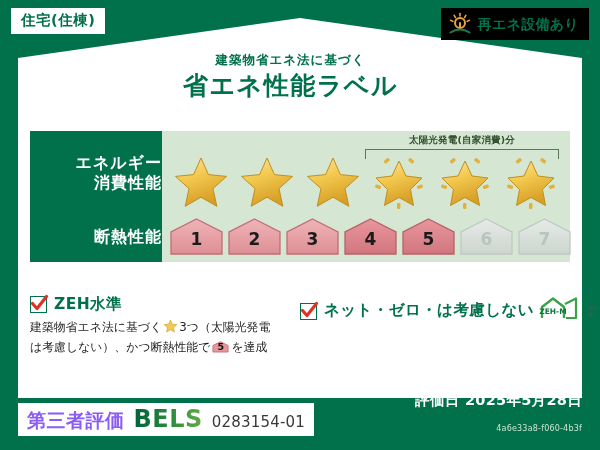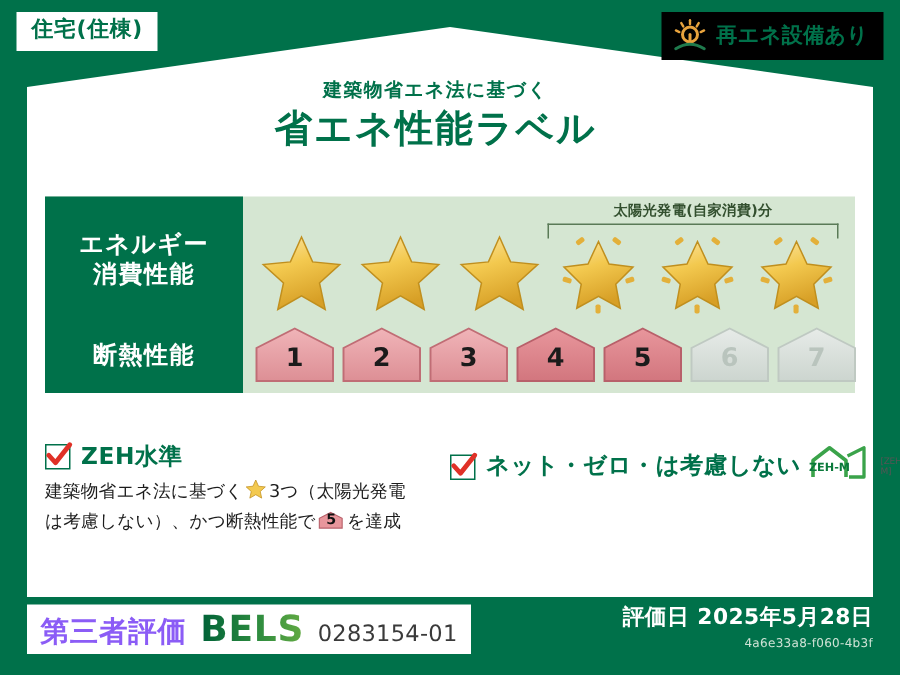--- a/index.html
+++ b/index.html
@@ -94,21 +94,21 @@
   }
   #row-energy { top: 131px; height: 84px; }
   #row-insul  { top: 212px; height: 50px; }
 
   .row-head {
     background: #00714a;
     color: #ffffff;
     font-weight: bold;
     display: flex;
     flex-direction: column;
-    align-items: center;
+    align-items: flex-end;
     justify-content: center;
     line-height: 1.22;
     flex: 0 0 132px;
     font-size: 16px;
     letter-spacing: 1px;
   }
   #row-insul .row-head { font-size: 16px; }
   .row-body { flex: 1; position: relative; }
 
   
@@ -263,21 +263,21 @@
     right: 18px; bottom: 16px;
     text-align: right;
     z-index: 6;
   }
   .eval-date {
     color: #ffffff; font-size: 14.5px; font-weight: bold;
     line-height: 1.1; letter-spacing: 0.3px;
   }
   .eval-id {
     color: #cfe3d6; font-size: 8px; line-height: 1.4;
-    letter-spacing: 0.2px; margin-top: 2px;
+    letter-spacing: 0.2px; margin-top: 14px;
   }
 </style>
 </head>
 <body>
 
 <div id="label-root">
 
   <div class="white-body"></div>
 
   <div class="housing-tag">住宅(住棟)</div>

